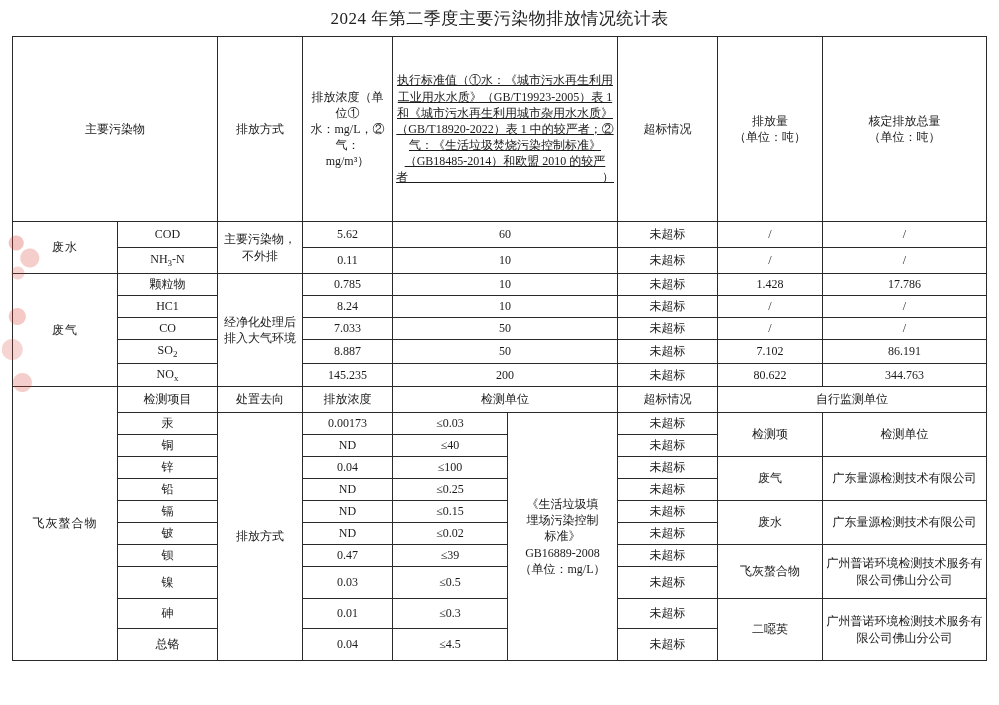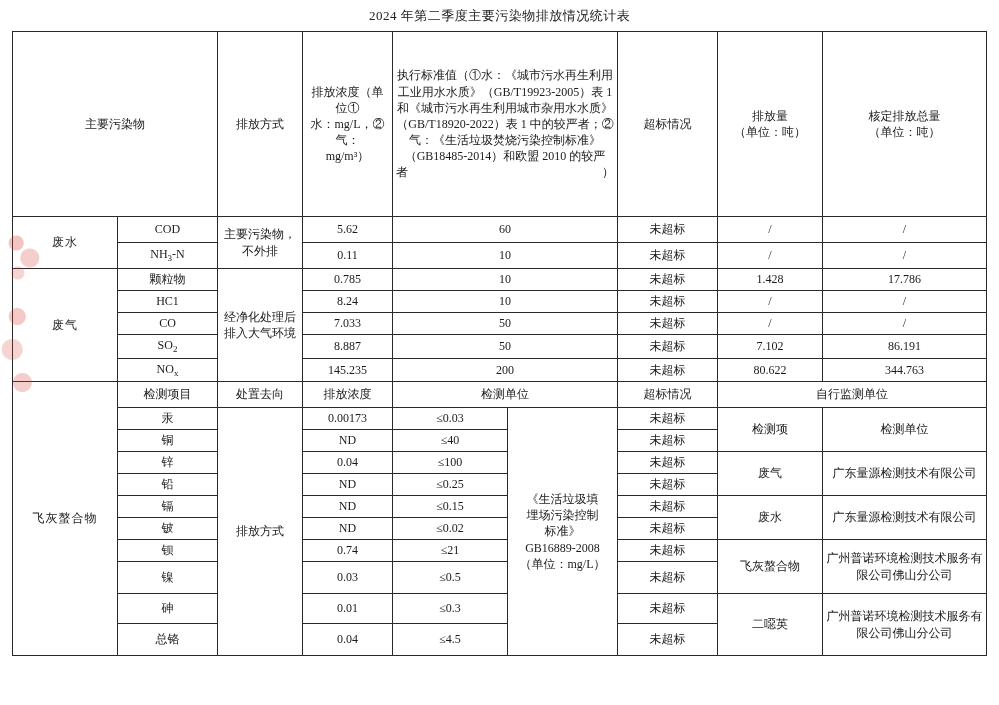--- a/index.html
+++ b/index.html
@@ -16,21 +16,21 @@
   }
   #page {
     position: relative;
     width: 999px;
     height: 705px;
     box-sizing: border-box;
     padding: 0;
   }
   .doc-title {
     text-align: center;
-    font-size: 13px;
+    font-size: 17px;
     letter-spacing: 0.5px;
     padding: 7px 0 6px 0;
     color: #222;
   }
   table.main {
     border-collapse: collapse;
     width: 974px;
     margin: 0 auto;
     table-layout: fixed;
   }
@@ -48,20 +48,21 @@
   }
   .hdr-tall {
     height: 185px;
   }
   .std-cell {
     font-size: 11.5px;
     line-height: 1.5;
     text-align: justify;
     text-align-last: justify;
     padding: 4px 8px;
+    text-decoration: underline;
   }
   .vert-label {
     font-size: 13px;
     letter-spacing: 1px;
   }
   .small {
     font-size: 11.5px;
   }
   .sub {
     font-size: 9px;
@@ -264,22 +265,22 @@
 
     <tr class="rowh-s">
       <td>铍</td>
       <td>ND</td>
       <td>≤0.02</td>
       <td>未超标</td>
     </tr>
 
     <tr class="rowh-s">
       <td>钡</td>
-      <td>0.74</td>
-      <td>≤21</td>
+      <td>0.47</td>
+      <td>≤39</td>
       <td>未超标</td>
       <td rowspan="2">飞灰螯合物</td>
       <td rowspan="2" class="small">广州普诺环境检测技术服务有限公司佛山分公司</td>
     </tr>
 
     <tr style="height:32px">
       <td>镍</td>
       <td>0.03</td>
       <td>≤0.5</td>
       <td>未超标</td>

